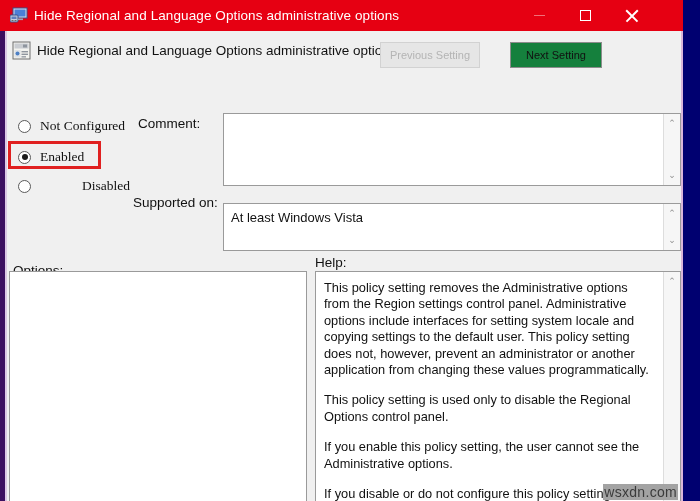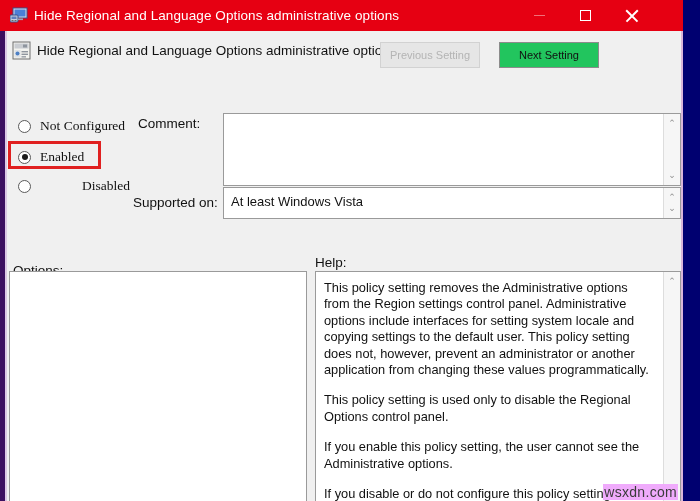--- a/index.html
+++ b/index.html
@@ -159,23 +159,23 @@
     box-sizing: border-box;
   }
   #btn-prev {
     left: 373px;
     width: 100px;
     color: #b4b4b4;
     border-color: #d2d2d2;
     background: #e6e6e6;
   }
   #btn-next {
-    left: 492px;
-    width: 100px;
-    background: #22c55e;
+    left: 503px;
+    width: 92px;
+    background: #15803d;
     border-color: #8c8c8c;
   }
 
   
   .radio-row {
     position: absolute;
     left: 11px;
     display: flex;
     align-items: center;
     height: 20px;
@@ -242,22 +242,22 @@
     background: #ffffff;
     border: 1px solid #9a9a9a;
     box-sizing: border-box;
     overflow: hidden;
   }
   #box-comment {
     left: 216px; top: 82px;
     width: 458px; height: 73px;
   }
   #box-supported {
-    left: 216px; top: 156px;
-    width: 458px; height: 32px; text-decoration: underline;
+    left: 216px; top: 172px;
+    width: 458px; height: 48px; text-decoration: underline;
   }
   #box-options {
     left: 2px; top: 240px;
     width: 298px; height: 260px;
   }
   #box-help {
     left: 308px; top: 240px;
     width: 366px; height: 260px;
   }
 
@@ -312,21 +312,21 @@
 
   
   #watermark {
     position: absolute;
     right: 22px;
     bottom: 1px;
     font-size: 14px;
     color: #3b3b3b;
     letter-spacing: 0.3px;
     z-index: 45;
-    background: #f0abfc;
+    background: #a3a3a3;
     padding: 0 1px;
   }
 </style>
 </head>
 <body>
 
 <div id="window">
 
   <div id="titlebar">
 

